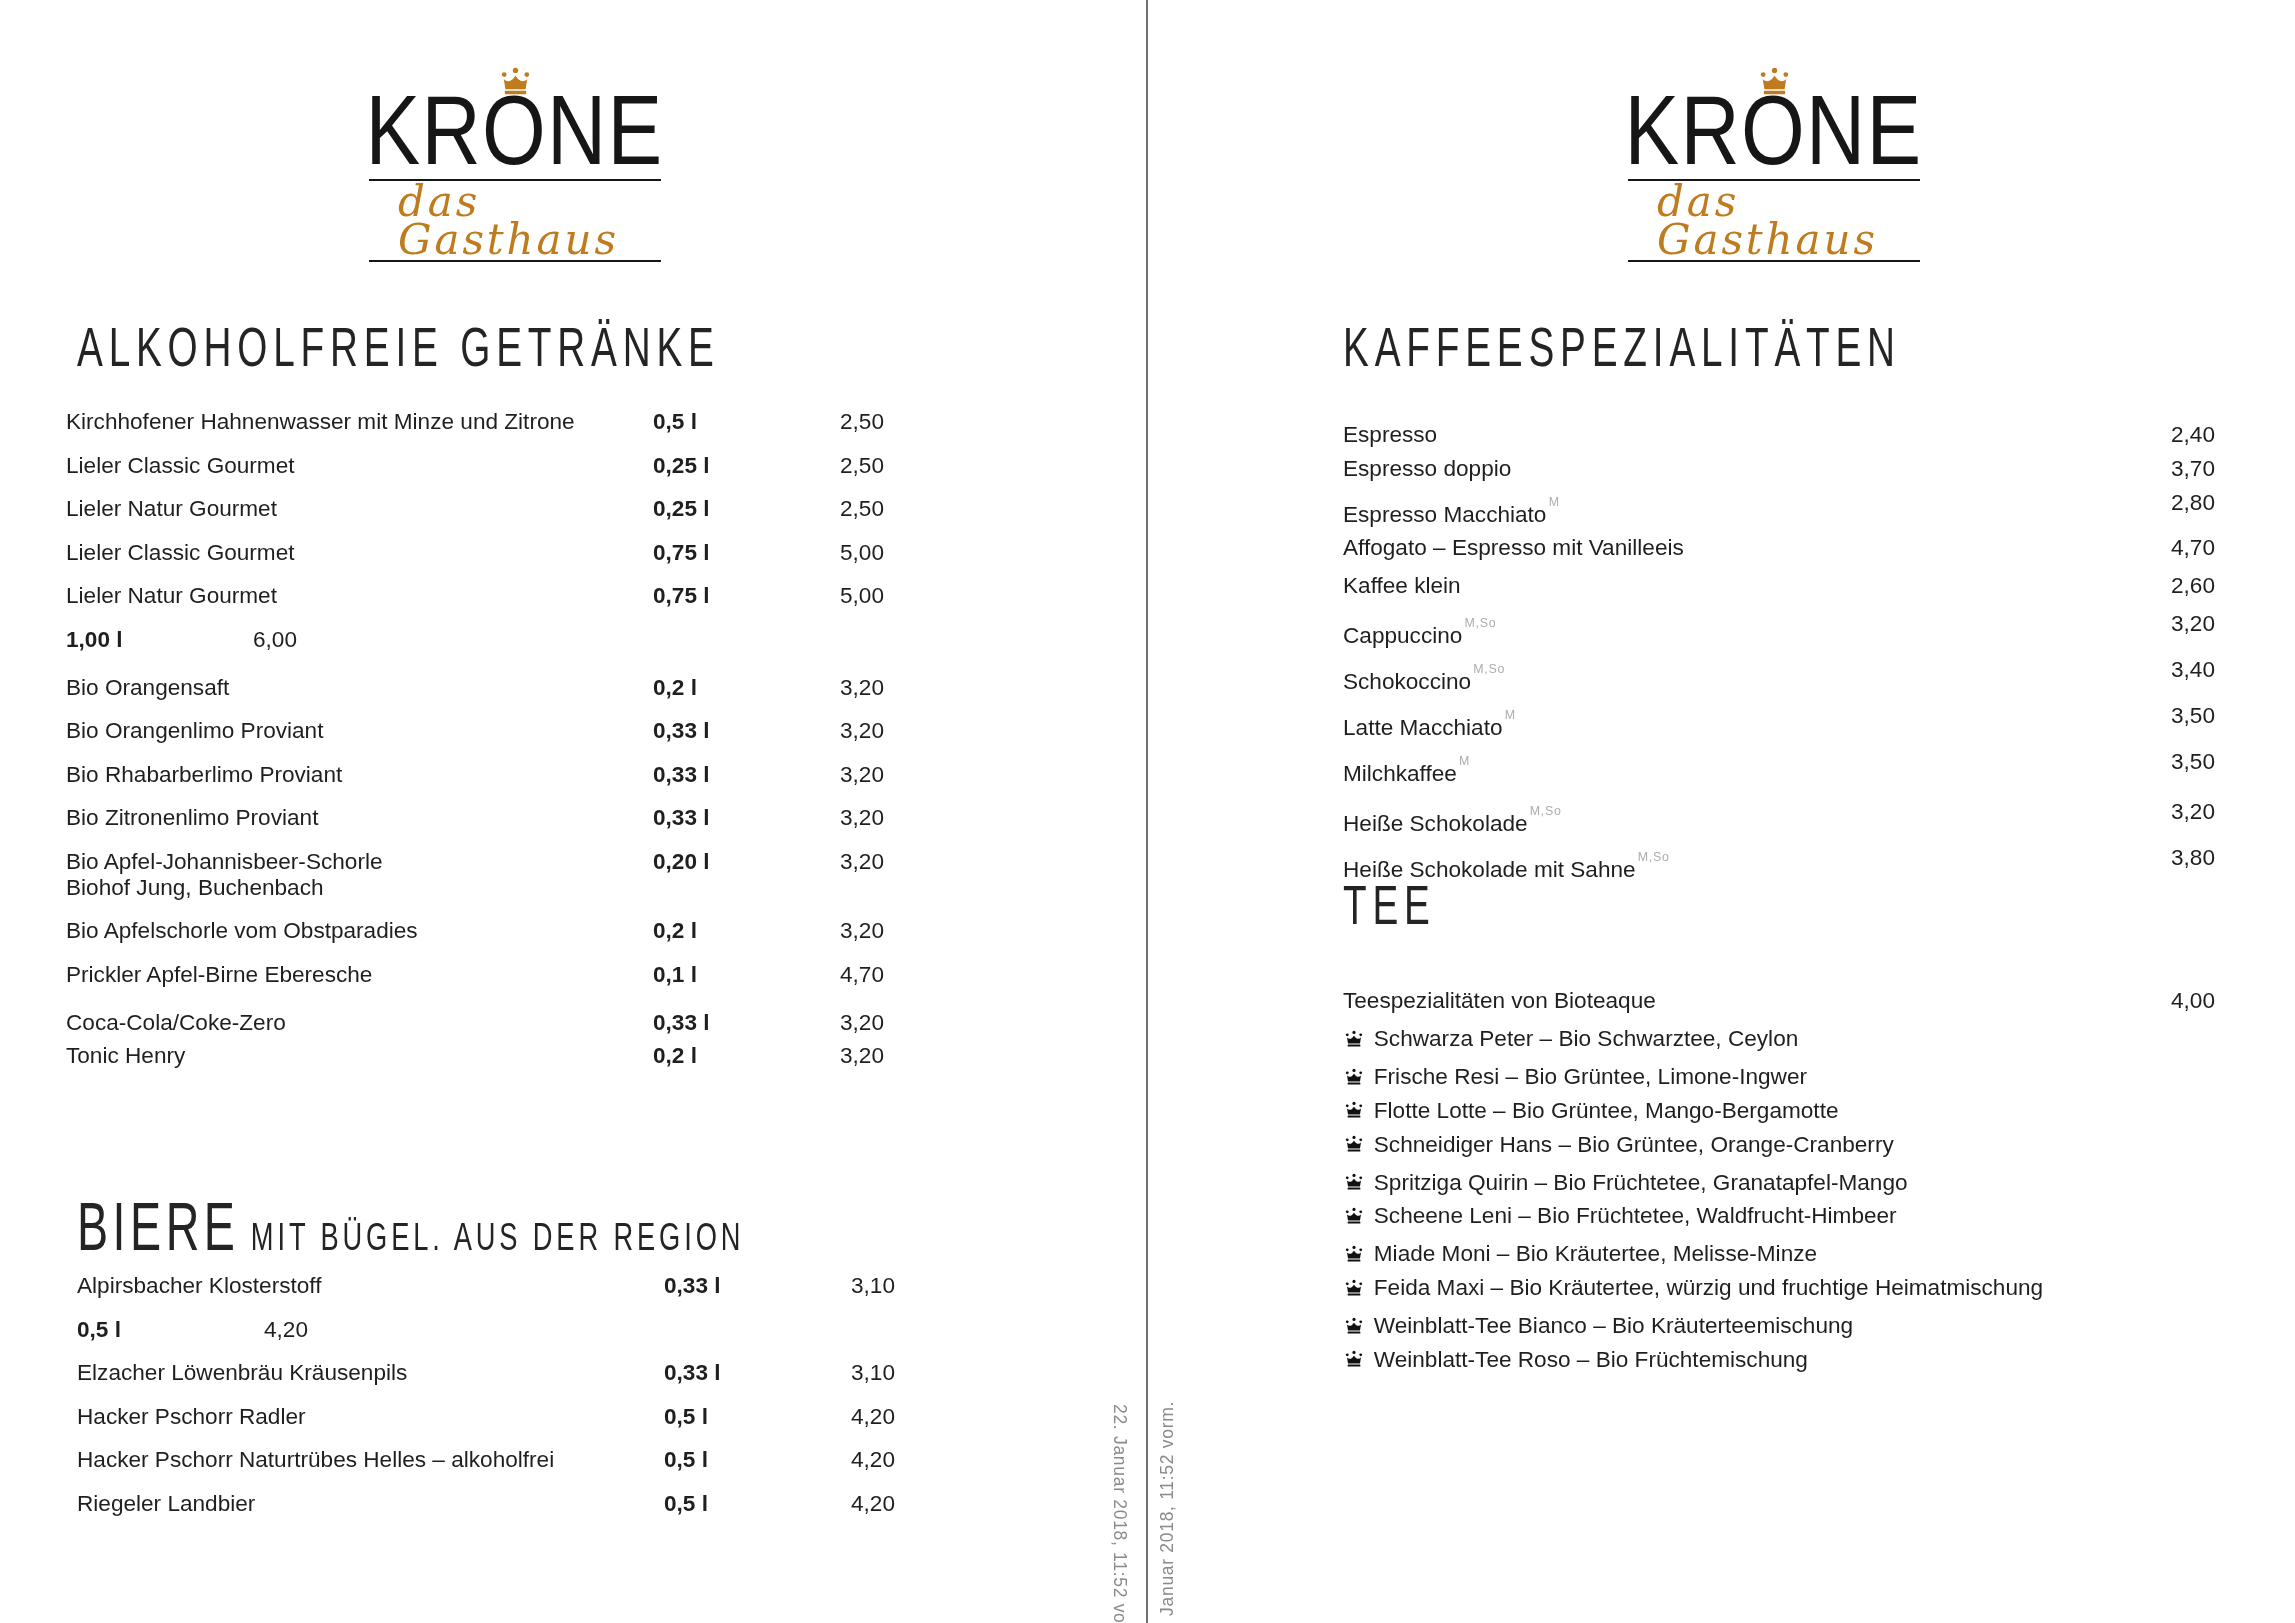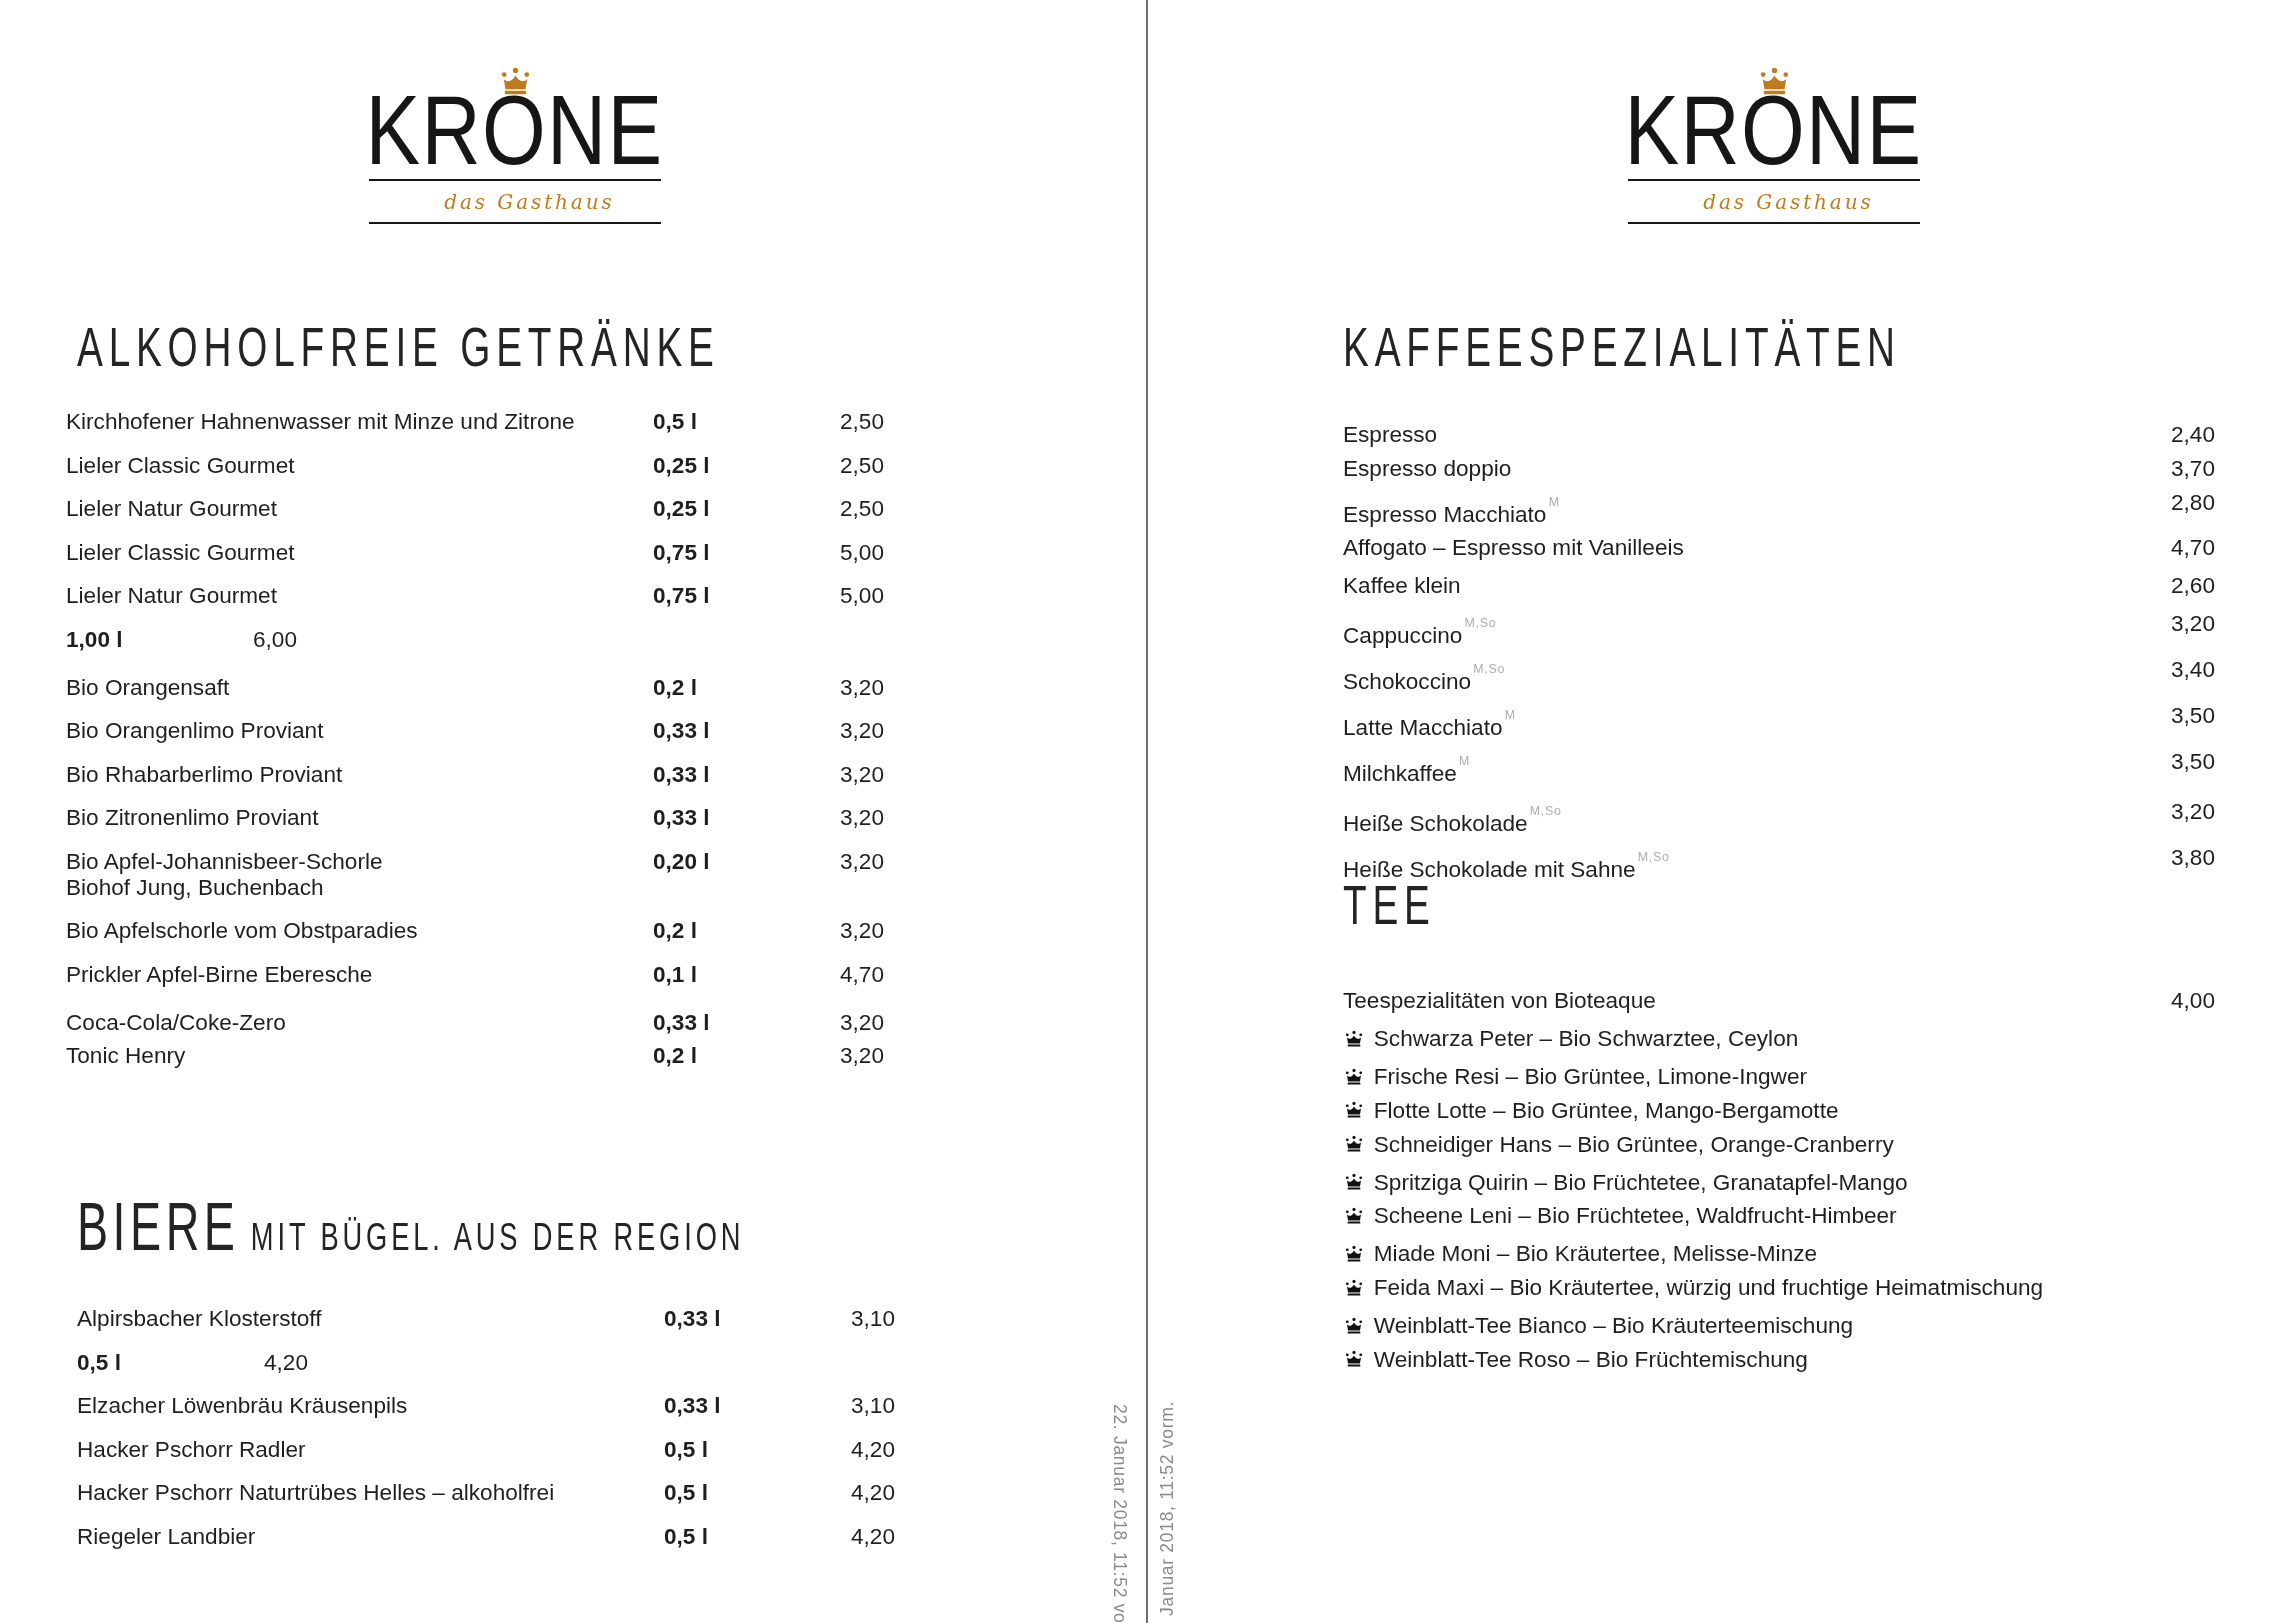--- a/index.html
+++ b/index.html
@@ -15,21 +15,21 @@
   .logo-crown{width:37px;height:31px;margin-bottom:-8.8px;}
   .logo-crown path,.logo-crown rect,.logo-crown circle{fill:#bf7c1e;}
   .logo-name{
     font-size:91px;line-height:1.0;font-weight:200;letter-spacing:1.5px;
     transform:scale(0.9,1.08);transform-origin:center bottom;
     color:#161616;white-space:nowrap;
   }
   .logo-rule{width:100%;height:0;border-top:2.2px solid #161616;}
   .logo-script{
     font-family:"DejaVu Serif","Liberation Serif",serif;font-style:italic;
-    color:#bf7c1e;font-size:20px;line-height:38px;letter-spacing:2.9px;
+    color:#bf7c1e;font-size:42px;line-height:38px;letter-spacing:2.9px;
     margin:1.5px 0 1.5px 29px;
   }
   
   .h1{
     position:absolute;font-size:44px;font-weight:200;letter-spacing:6.6px;
     color:#242424;white-space:nowrap;
     transform:scale(0.88,1.28);transform-origin:left bottom;
   }
   .h2-mixed{position:absolute;white-space:nowrap;color:#242424;
     transform:scale(0.88,1.28);transform-origin:left bottom;font-weight:200;}
@@ -215,21 +215,21 @@
     <div class="row-size">0,2 l</div>
     <div class="row-price">3,20</div>
   </div>
 </div>
 </div>
 
 <div class="h2-mixed" style="left:77px;top:1204px;">
   <span class="h2-main">BIERE</span><span class="h2-rest">MIT BÜGEL. AUS DER REGION</span>
 </div>
 
-<div class="list beers" style="left:77px;top:1306px;width:818px;">
+<div class="list beers" style="left:77px;top:1273px;width:818px;">
   <div class="group">
   <div class="row">
     <div class="row-name">
       <span>Alpirsbacher Klosterstoff</span>
       
     </div>
     <div class="row-size">0,33 l</div>
     <div class="row-price">3,10</div>
   </div>
 

